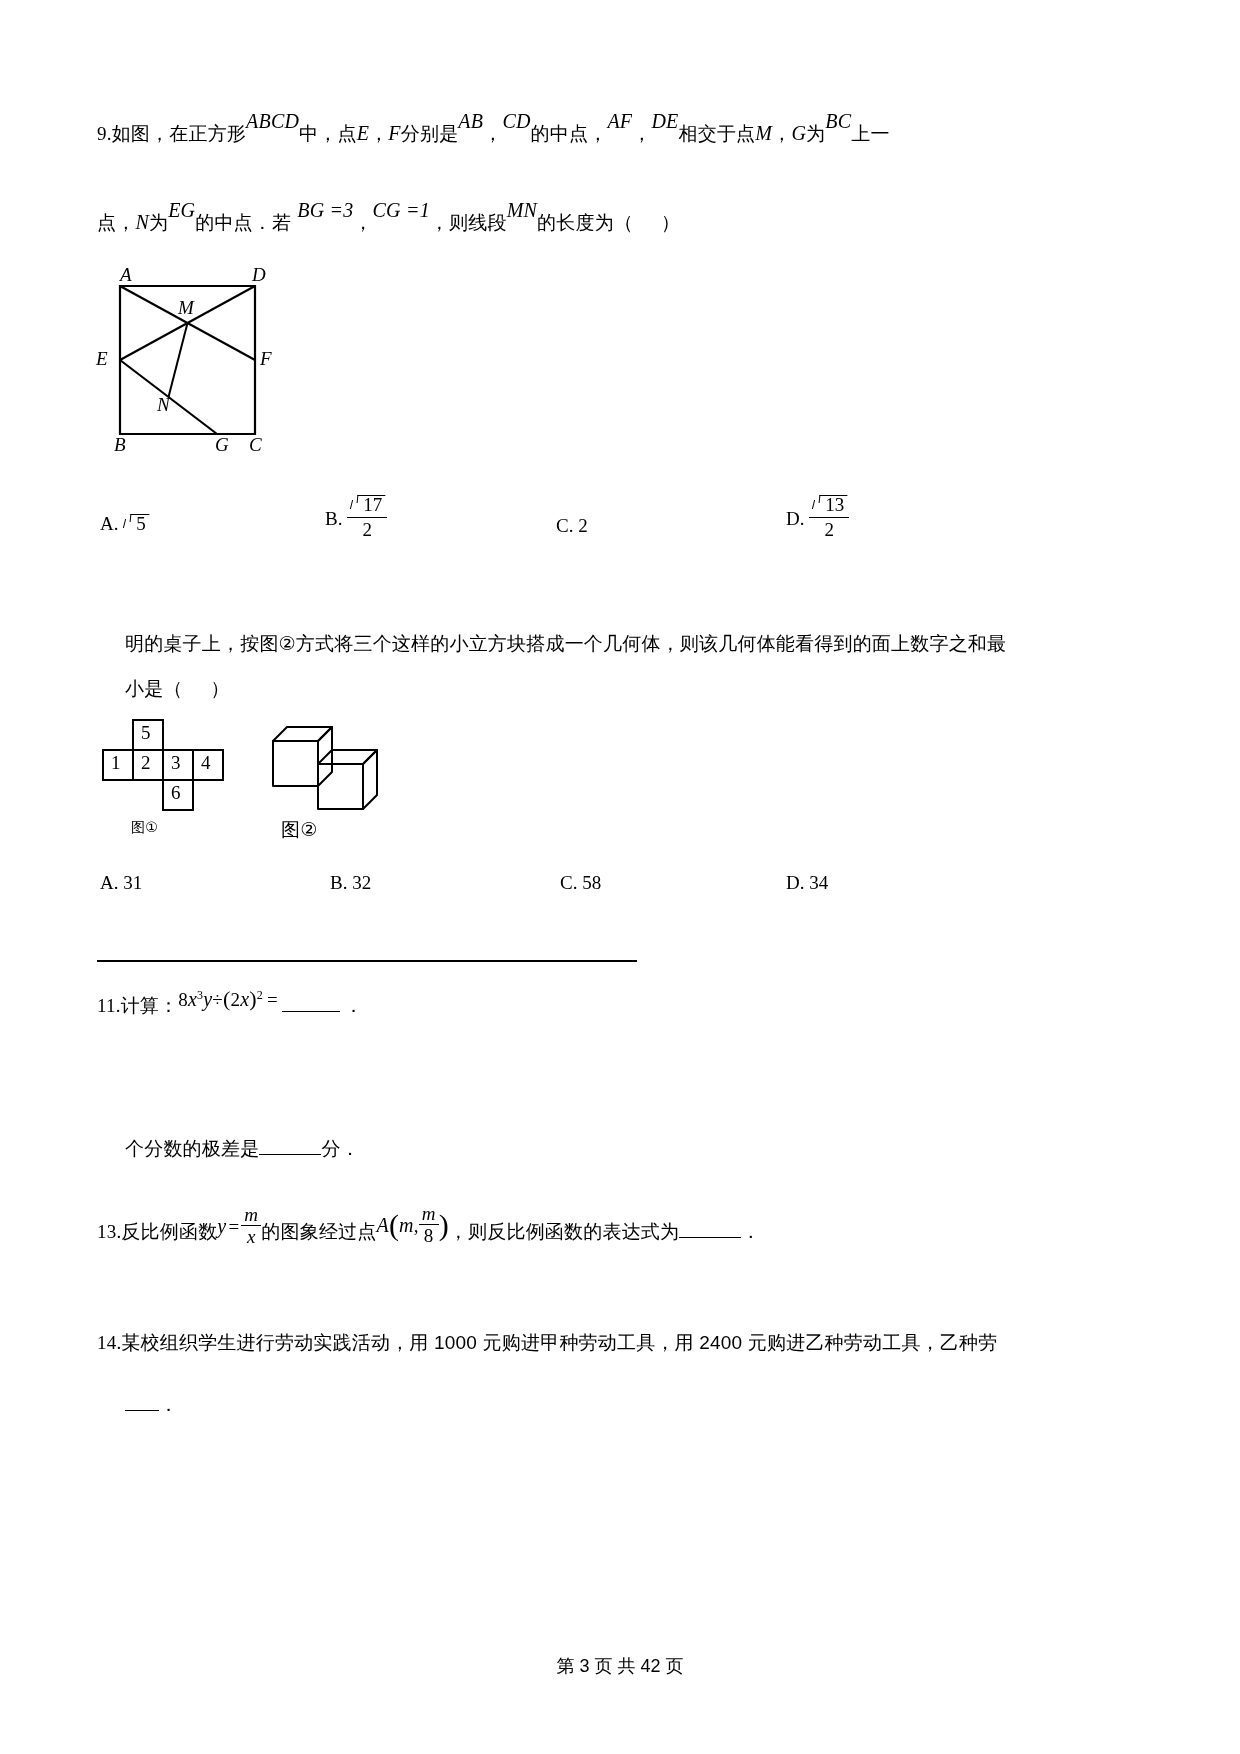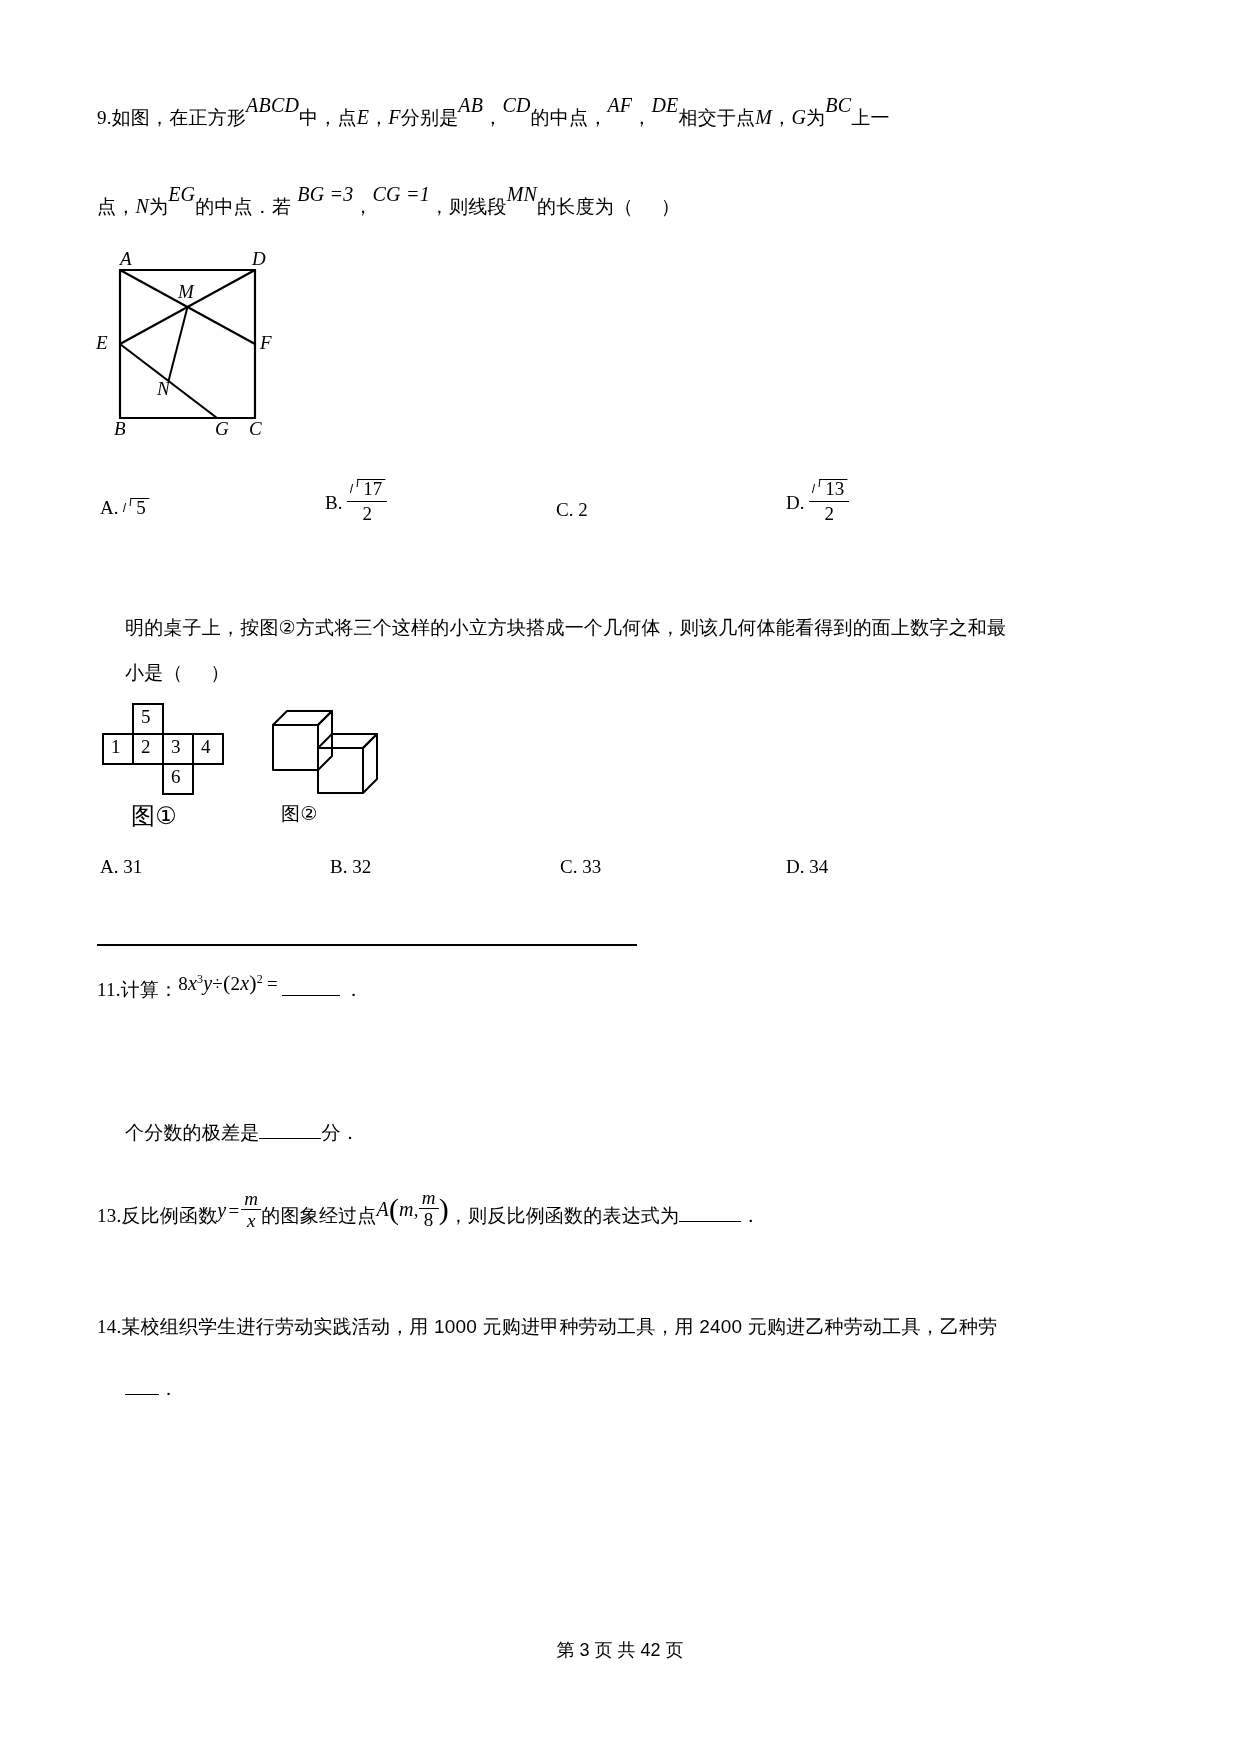--- a/index.html
+++ b/index.html
@@ -10,21 +10,21 @@
   body {
     width: 1240px;
     height: 1754px;
     position: relative;
     font-family: "Liberation Serif", "DejaVu Serif", serif;
     color: #000000;
     overflow: hidden;
   }
   .page {
     position: absolute;
-    left: 0; top: 0;
+    left: 0; top: 16px;
     width: 1240px;
     height: 1248px;
   }
   
   .qline {
     position: absolute;
     font-size: 19px;
     line-height: 1;
     white-space: nowrap;
     letter-spacing: 0.2px;
@@ -201,21 +201,21 @@
 
       <rect x="63" y="64" width="30" height="30" fill="none" stroke="#000" stroke-width="2"></rect>
     </svg>
     <span class="flabel" style="font-style:normal; left:41px; top:6px;">5</span>
     <span class="flabel" style="font-style:normal; left:11px; top:36px;">1</span>
     <span class="flabel" style="font-style:normal; left:41px; top:36px;">2</span>
     <span class="flabel" style="font-style:normal; left:71px; top:36px;">3</span>
     <span class="flabel" style="font-style:normal; left:101px; top:36px;">4</span>
     <span class="flabel" style="font-style:normal; left:71px; top:66px;">6</span>
   </div>
-  <div class="qline cn" style="left:131px; top:804px; font-size:24px;">
+  <div class="qline cn" style="left:131px; top:804px; font-size:14px;">
     <span>图①</span>
   </div>
 
   <div class="fig" style="left:265px; top:700px; width:120px; height:95px;">
     <svg width="120" height="95" viewBox="0 0 120 95">
       <g fill="none" stroke="#000" stroke-width="2" stroke-linejoin="round">
 
         <rect x="8" y="25" width="45" height="45"></rect>
 
         <polygon points="8,25 22,11 67,11 53,25"></polygon>
@@ -237,21 +237,21 @@
   <div class="opt" style="left:100px; top:856px;">
     <span class="lbl">A.</span>
     <span>31</span>
   </div>
   <div class="opt" style="left:330px; top:856px;">
     <span class="lbl">B.</span>
     <span>32</span>
   </div>
   <div class="opt" style="left:560px; top:856px;">
     <span class="lbl">C.</span>
-    <span>33</span>
+    <span>58</span>
   </div>
   <div class="opt" style="left:786px; top:856px;">
     <span class="lbl">D.</span>
     <span>34</span>
   </div>
 
   <div class="sec-underline" style="left:97px; top:944px; width:540px;"></div>
 
   <div class="qline" style="left:97px; top:978px;">
     <span class="num">11.</span><span class="cn">计算：</span><span style="position:relative; top:-6px; font-size:19px;"><span class="num">8</span><span class="mi">x</span><sup style="font-size:12px;">3</sup><span class="mi">y</span><span class="num">÷</span><span class="num" style="font-size:22px;">(</span><span class="num">2</span><span class="mi">x</span><span class="num" style="font-size:22px;">)</span><sup style="font-size:12px;">2</sup><span class="num" style="padding-left:4px;">=</span></span><span class="blank" style="width:58px; height:16px; margin:0 4px;"></span><span class="cn">．</span>

